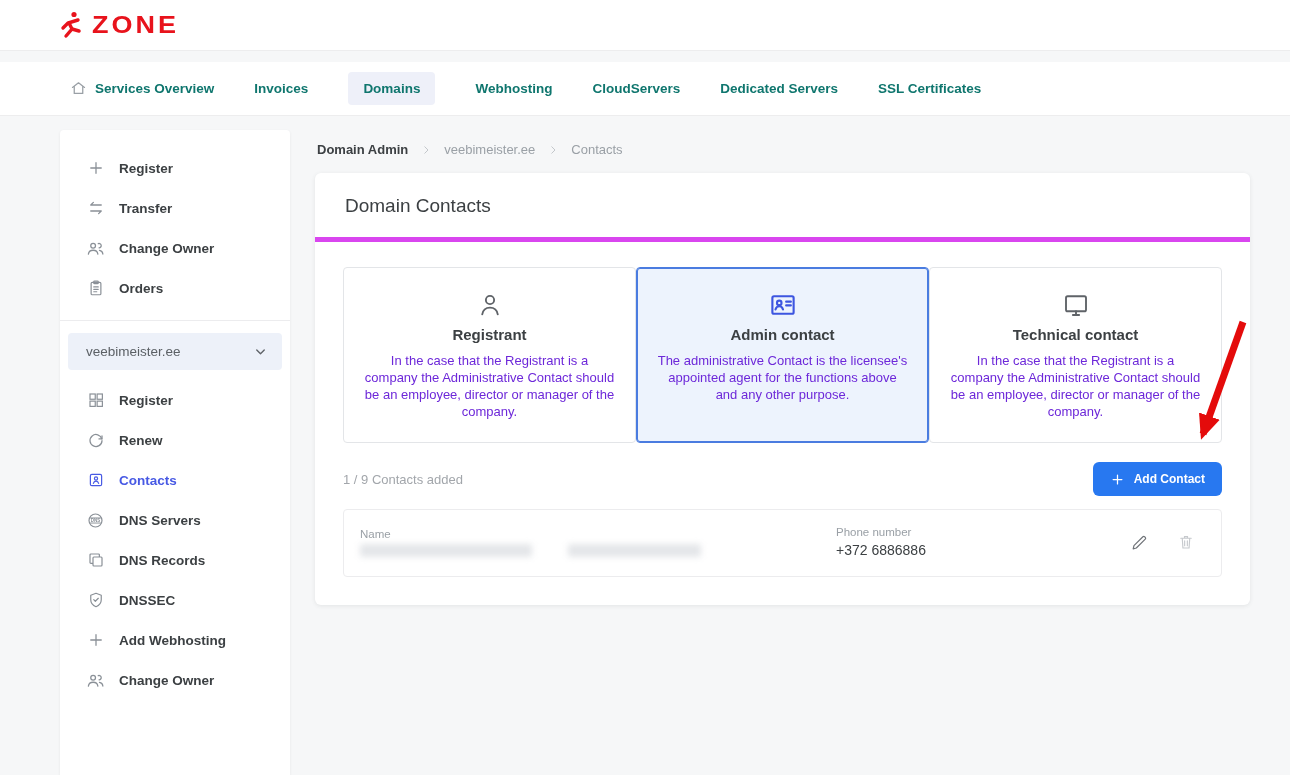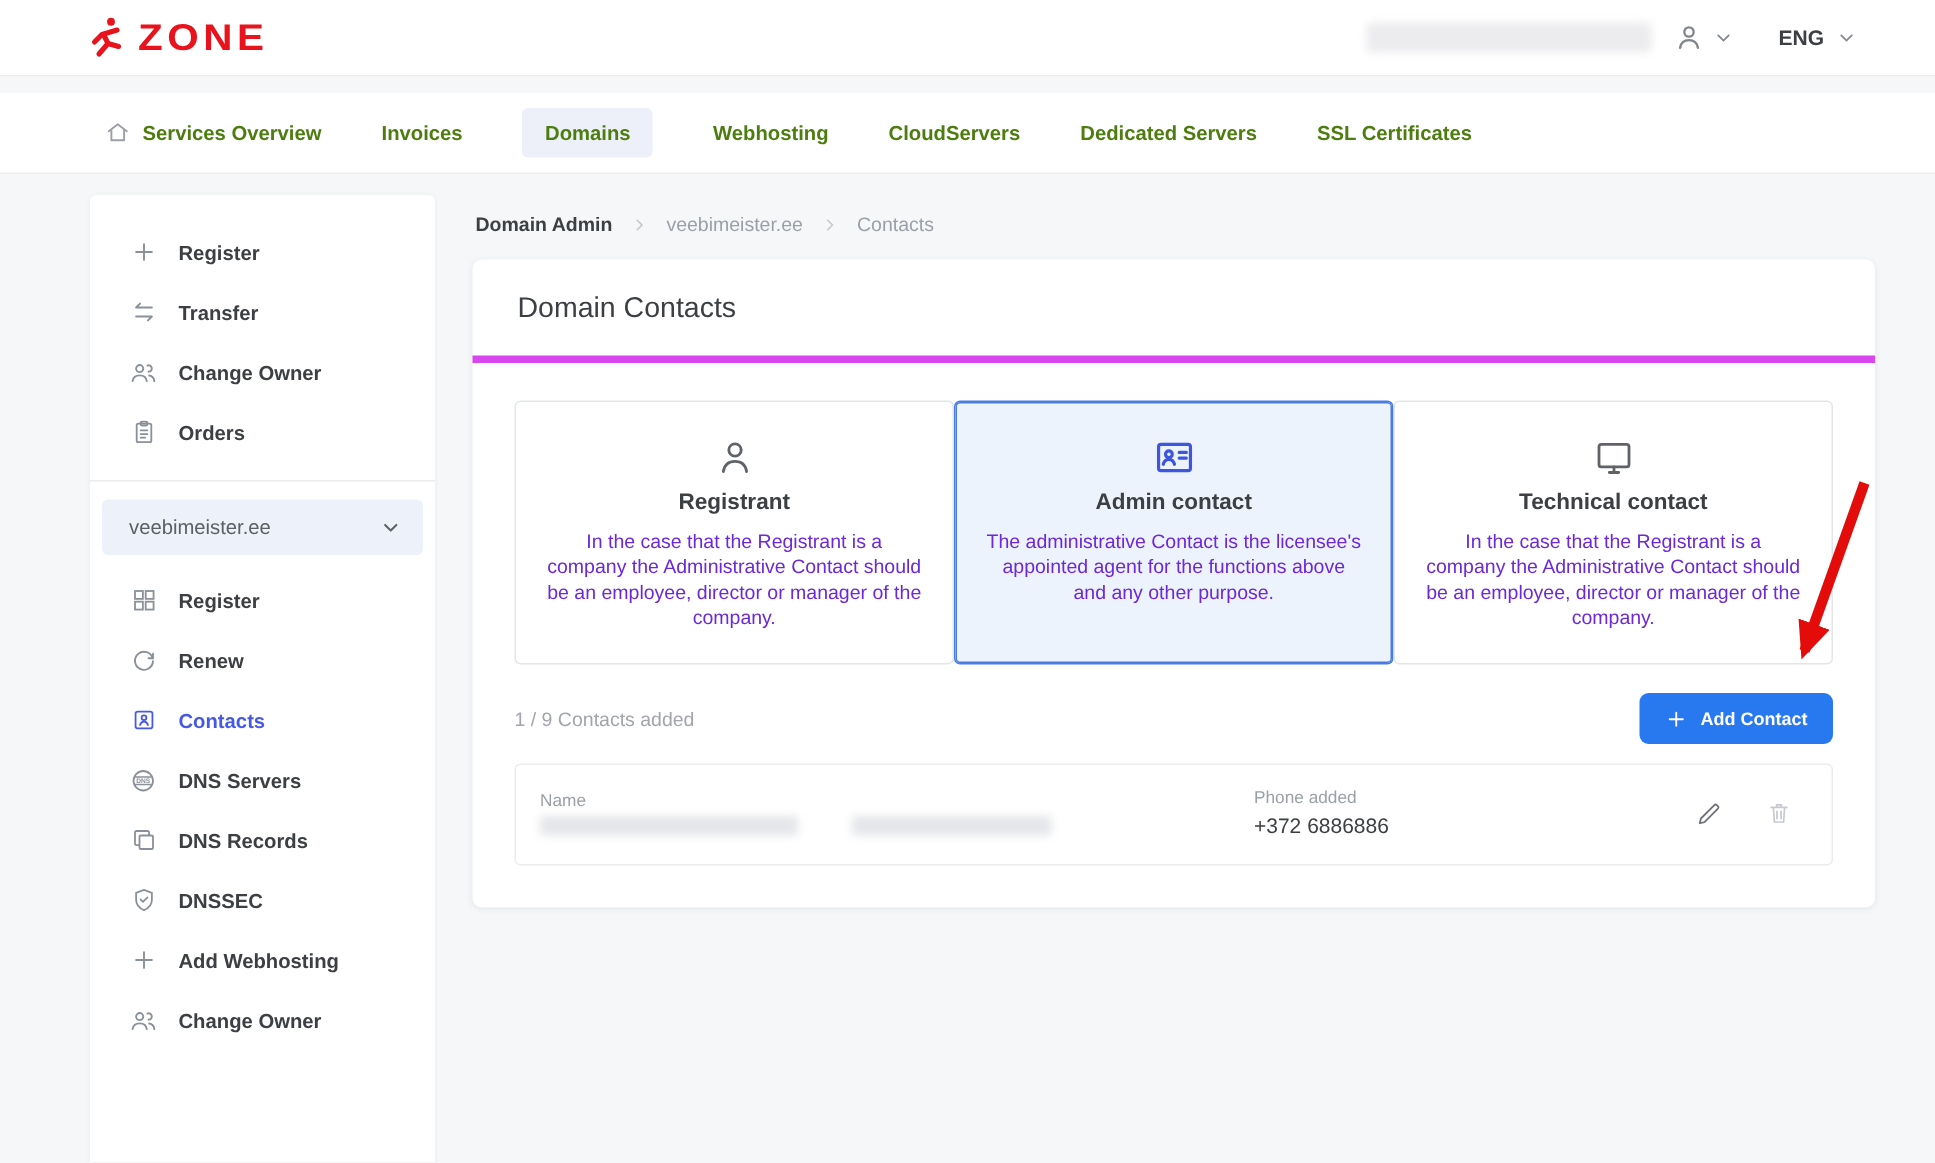--- a/index.html
+++ b/index.html
@@ -13,21 +13,21 @@
   .logo { display:flex; align-items:center; gap:8px; cursor:pointer; }
   .logo-word { font-size:27px; font-weight:800; letter-spacing:3px; color:#e8131c; transform:scaleY(0.92); }
   .topbar-right { margin-left:auto; display:flex; align-items:center; gap:14px; }
   .blur-user { width:190px; height:20px; border-radius:3px; background:#ececee; filter:blur(3px); }
   .icon-btn { display:flex; align-items:center; gap:5px; color:#80868b; cursor:pointer; }
   .lang { display:flex; align-items:center; gap:8px; font-size:14px; font-weight:700; color:#3c4043; cursor:pointer; margin-left:16px; }
 
   
   .mainnav { position:absolute; left:0; top:62px; width:1290px; height:54px; background:#fff;
              border-bottom:1px solid #ededee; display:flex; align-items:center; padding:0 70px; gap:40px; }
-  .nav-item { display:flex; align-items:center; gap:8px; font-size:13.5px; font-weight:700; color:#4d7c0f;
+  .nav-item { display:flex; align-items:center; gap:8px; font-size:13.5px; font-weight:700; color:#0f766e;
               cursor:pointer; padding:9px 0; border-radius:4px; white-space:nowrap; }
   .nav-item.active { background:#eef0f9; padding:9px 15px; }
   .nav-item .nicon { color:#9aa0a6; display:flex; }
 
   
   .sidebar { position:absolute; left:60px; top:130px; width:230px; height:645px; background:#fff;
              border-radius:4px 4px 0 0; box-shadow:0 1px 3px rgba(60,64,67,.08); padding-top:18px; }
   .side-item { display:flex; align-items:center; gap:14px; height:40px; padding:0 12px 0 26px;
                font-size:13.5px; font-weight:700; color:#3c4043; cursor:pointer; }
   .side-item .sicon { color:#8a9097; display:flex; width:19px; justify-content:center; }
@@ -89,44 +89,20 @@
       <span style="display:flex;">
         <svg width="26" height="30" viewBox="0 0 26 30" fill="none" stroke="#e8131c" stroke-width="3.4" stroke-linecap="round">
           <circle cx="16" cy="4.5" r="2.6" fill="#e8131c" stroke="none"></circle>
           <path d="M20 10 L10 13 L5 18"></path>
           <path d="M11 13 L14 19 L8 26"></path>
           <path d="M14 19 L21 21"></path>
         </svg>
       </span>
       <span class="logo-word">ZONE</span>
     </div>
-    <div class="topbar-right">
-      <div class="blur-user"></div>
-      <div class="icon-btn">
-        <span style="display:flex;">
-          <svg width="22" height="22" viewBox="0 0 24 24" fill="none" stroke="currentColor" stroke-width="1.7" stroke-linecap="round">
-            <circle cx="12" cy="8" r="3.4"></circle>
-              <path d="M5.5 19.5c.6-3.6 3.1-5.6 6.5-5.6s5.9 2 6.5 5.6"></path>
-          </svg>
-        </span>
-        <span style="display:flex;">
-          <svg width="14" height="14" viewBox="0 0 24 24" fill="none" stroke="currentColor" stroke-width="2" stroke-linecap="round">
-              <path d="M6 9.5l6 6 6-6"></path>
-            </svg>
-        </span>
-      </div>
-      <div class="lang">
-        <span>ENG</span>
-        <span style="display:flex; color:#80868b;">
-          <svg width="14" height="14" viewBox="0 0 24 24" fill="none" stroke="currentColor" stroke-width="2" stroke-linecap="round">
-              <path d="M6 9.5l6 6 6-6"></path>
-            </svg>
-        </span>
-      </div>
-    </div>
   </header>
 
   <nav class="mainnav">
     <div class="nav-item">
       <span class="nicon">
         <svg width="17" height="17" viewBox="0 0 24 24" fill="none" stroke="currentColor" stroke-width="1.8" stroke-linecap="round" stroke-linejoin="round">
           <path d="M3.5 10.5L12 4l8.5 6.5"></path>
             <path d="M6 9.5V19h12V9.5"></path>
         </svg>
       </span>
@@ -356,21 +332,21 @@
 
         <div class="contact-row">
           <div class="c-col-name">
             <div class="c-label">Name</div>
             <div class="blur-bar" style="width:172px;"></div>
           </div>
           <div class="c-col-mid">
             <div class="blur-bar" style="width:133px;"></div>
           </div>
           <div class="c-col-phone">
-            <div class="c-label">Phone added</div>
+            <div class="c-label">Phone number</div>
             <div class="c-value">+372 6886886</div>
           </div>
           <div class="row-actions">
             <span class="act-edit">
               <svg width="19" height="19" viewBox="0 0 24 24" fill="none" stroke="currentColor" stroke-width="1.5" stroke-linecap="round" stroke-linejoin="round">
                 <path d="M4 20l1-4L16.3 4.7a1.5 1.5 0 0 1 2.1 0l.9.9a1.5 1.5 0 0 1 0 2.1L8 19l-4 1z"></path>
               </svg>
             </span>
             <span class="act-del">
               <svg width="18" height="18" viewBox="0 0 24 24" fill="none" stroke="currentColor" stroke-width="1.5" stroke-linecap="round">

